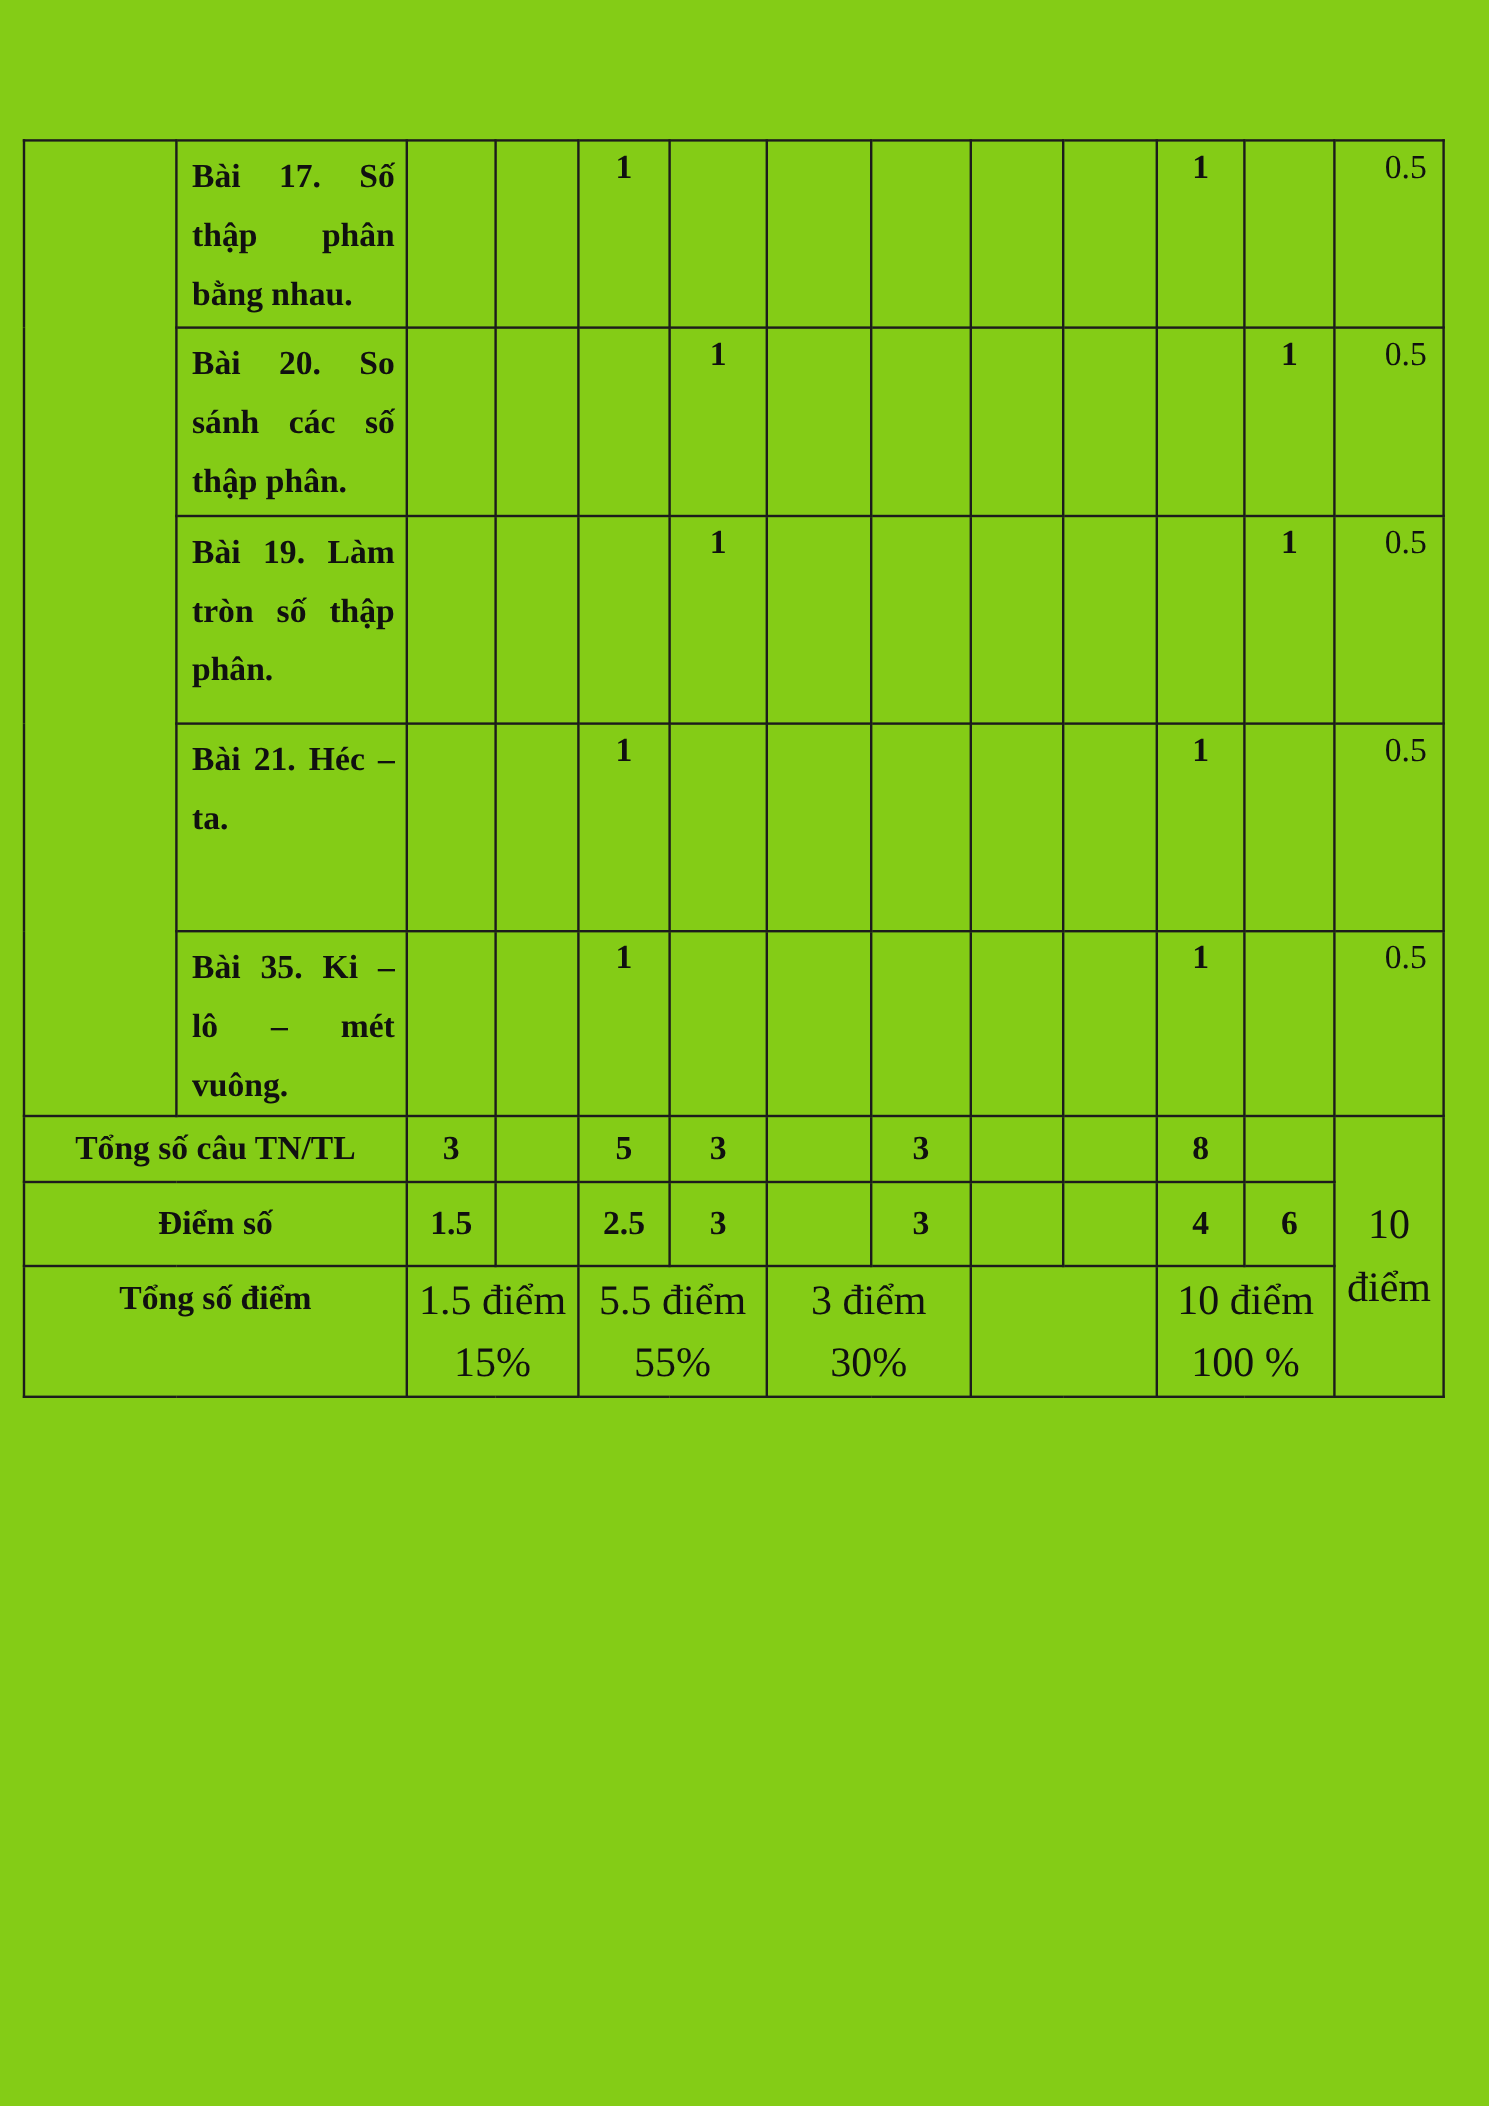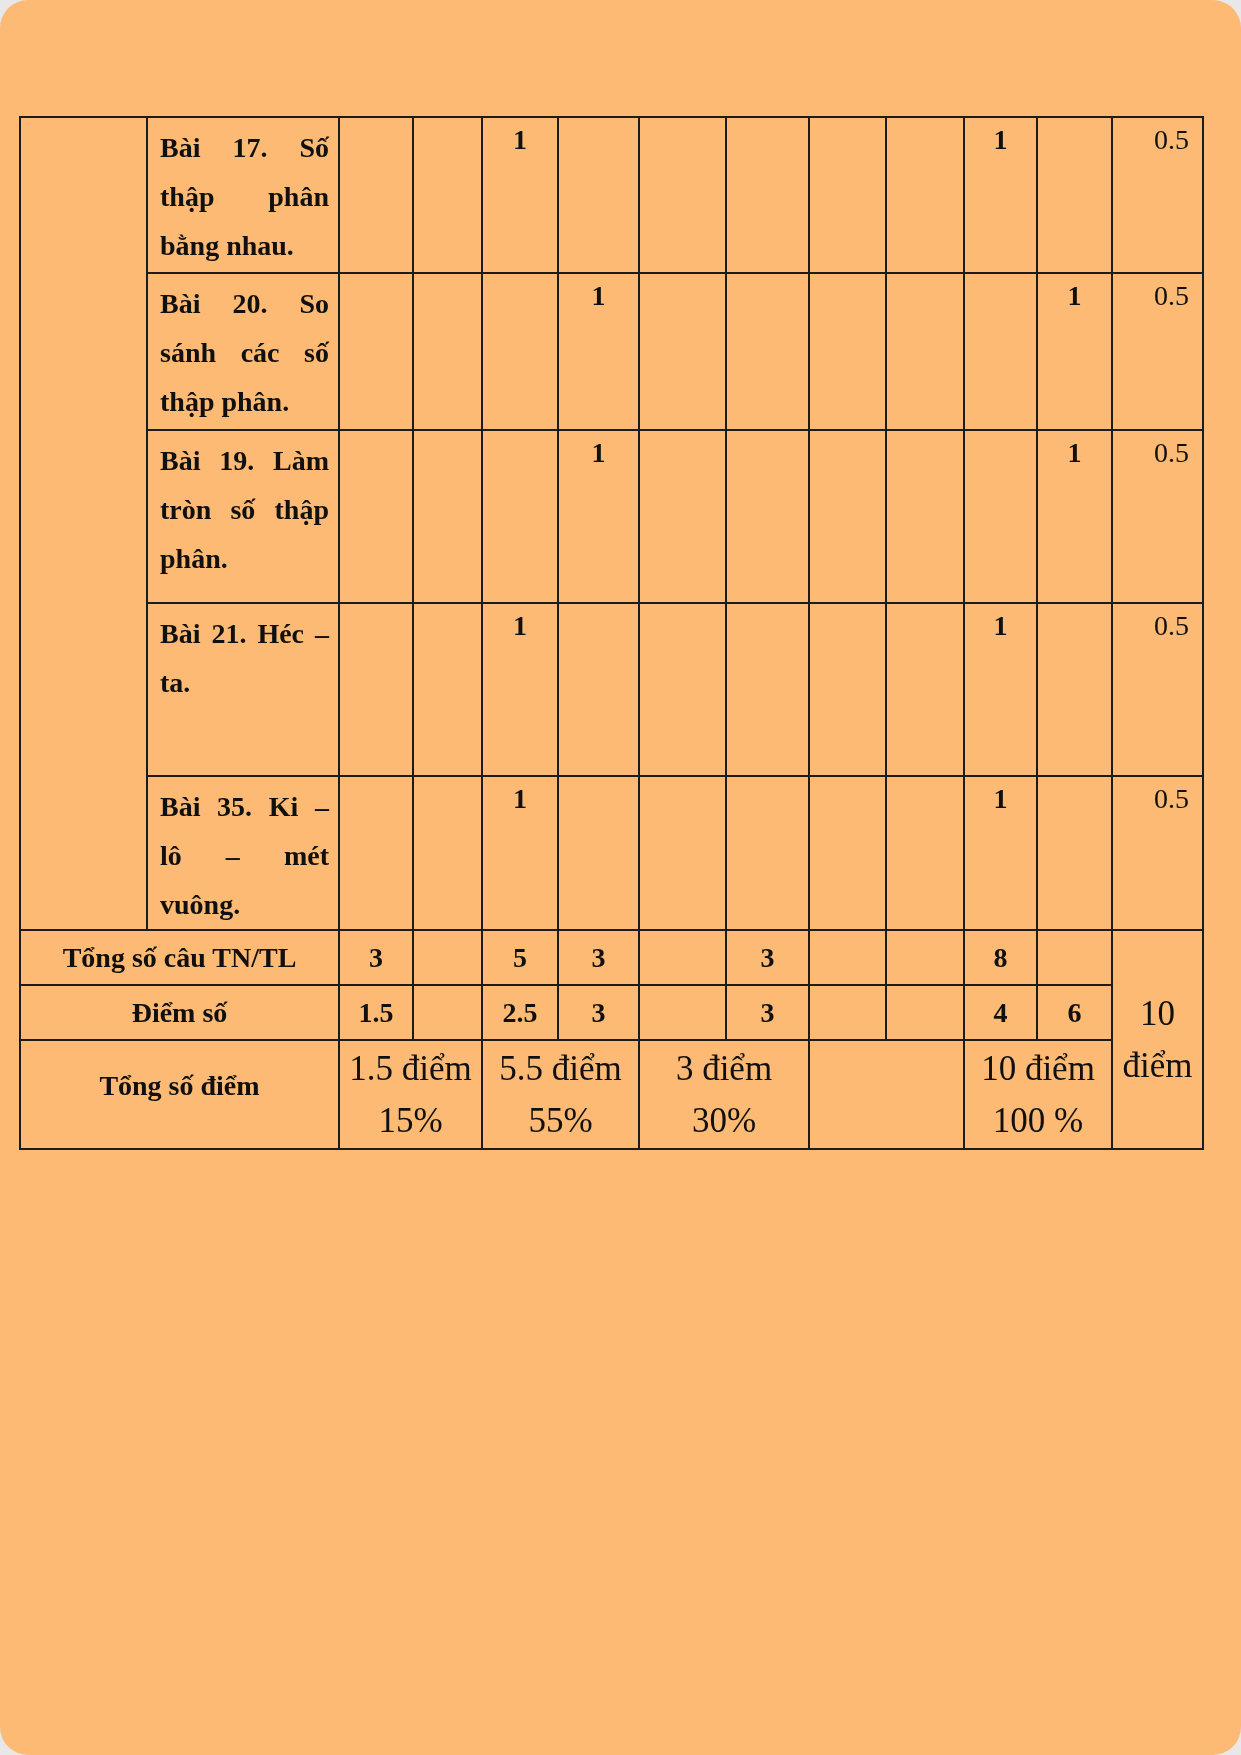--- a/index.html
+++ b/index.html
@@ -1,23 +1,22 @@
 <!DOCTYPE html>
 <html><head>
 <meta charset="utf-8">
 <style>
   html,body{margin:0;padding:0;background:#e8e8e8;}
   .page{
     position:relative;
     width:1241px;height:1755px;
-    background:#fdba74;
+    background:#84cc16;
     font-family:"Liberation Serif","DejaVu Serif",serif;
     color:#101010;
     overflow:hidden;
-    border-radius:28px;
   }
   table.matrix{
     position:absolute;left:19px;top:116px;
     width:1183px;
     border-collapse:collapse;
     table-layout:fixed;
   }
   td{
     border:2px solid #1c1c1c;
     vertical-align:top;
@@ -41,21 +40,21 @@
     font-size:28px;font-weight:bold;text-align:center;
     vertical-align:middle;line-height:30px;
   }
   .two,.ptotal{
     font-size:35px;font-weight:normal;text-align:center;
     vertical-align:middle;
   }
   .two .ln,.ptotal .ln{line-height:52px;}
   .toplabel{
     font-size:28px;font-weight:bold;text-align:center;
-    vertical-align:top;padding-top:28px;line-height:34px;
+    vertical-align:top;padding-top:10px;line-height:34px;
   }
 </style>
 </head>
 <body>
 
 <div class="page">
   <table class="matrix">
     <colgroup>
       <col style="width:127px">
         <col style="width:192px">
@@ -179,21 +178,21 @@
       <td class="snum"></td>
       <td class="snum"></td>
       <td class="snum">8</td>
       <td class="snum"></td>
       <td rowspan="3" class="ptotal">
             <div class="ln">10</div>
             <div class="ln">điểm</div>
           </td>
     </tr>
 
-    <tr style="height:55px">
+    <tr style="height:70px">
       <td colspan="2" class="slabel">Điểm số</td>
       <td class="snum">1.5</td>
       <td class="snum"></td>
       <td class="snum">2.5</td>
       <td class="snum">3</td>
       <td class="snum"></td>
       <td class="snum">3</td>
       <td class="snum"></td>
       <td class="snum"></td>
       <td class="snum">4</td>

